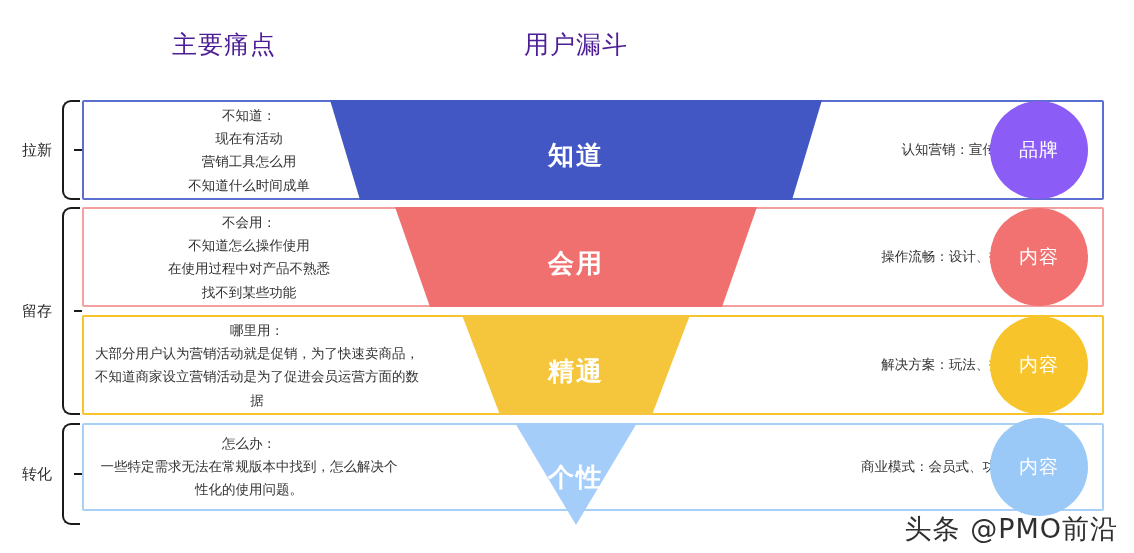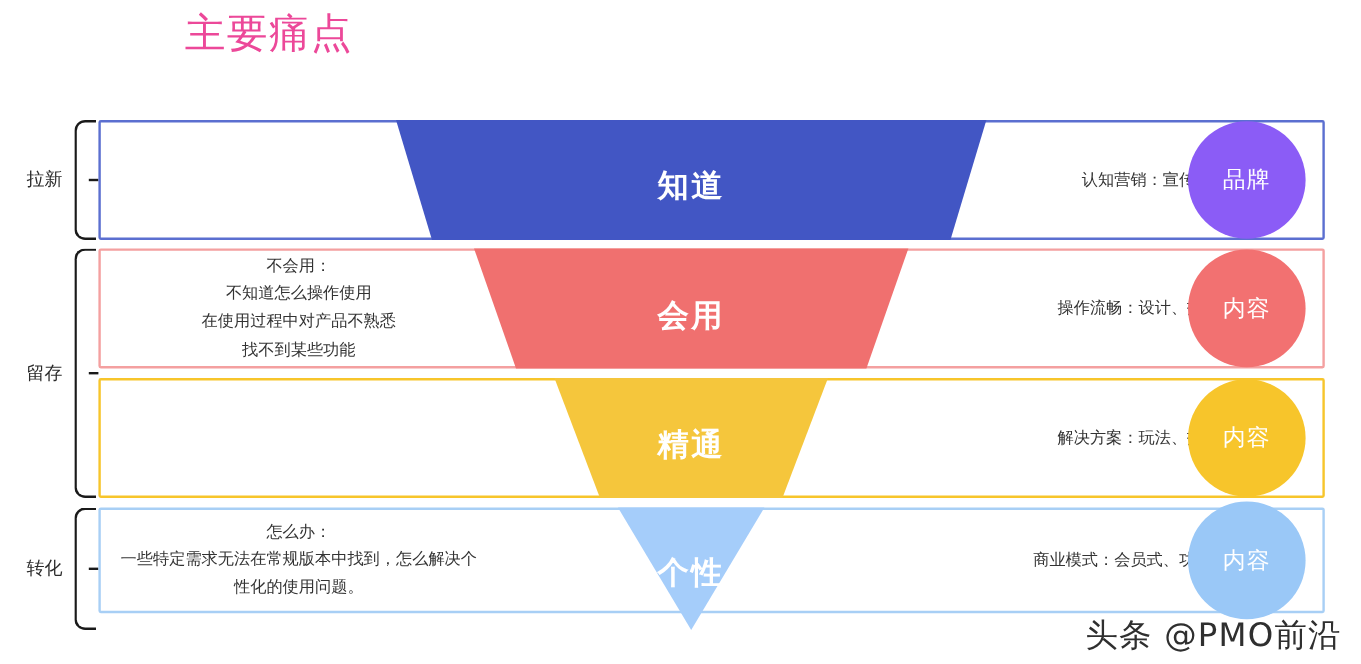--- a/index.html
+++ b/index.html
@@ -13,25 +13,25 @@
     position: relative;
     overflow: hidden;
     font-family: "DejaVu Sans", "Liberation Sans", sans-serif;
     color: #333333;
   }
 
   
   .col-headers { position: absolute; top: 0; left: 0; width: 1134px; height: 95px; }
   .col-header {
     position: absolute;
-    font-size: 34px;
-    color: #ec4899;
+    font-size: 25px;
+    color: #4c1d95;
     letter-spacing: 1px;
     white-space: nowrap;
-    top: 28px;
+    top: 44px;
     transform: translate(-50%, -50%);
   }
   .col-header.h1 { left: 224px; }
   .col-header.h2 { left: 576px; }
   .col-header.h3 { left: 925px; }
 
   
   .rows { position: absolute; top: 95px; left: 0; width: 1134px; height: 440px; }
   .row { position: absolute; left: 0; width: 1134px; }
   .row.r0 { top: 5px;   height: 100px; }
@@ -168,52 +168,59 @@
     color: #2f2f2f;
     white-space: nowrap;
     letter-spacing: 1px;
   }
 </style>
 </head>
 <body>
 
 <div class="col-headers">
   <div class="col-header h1">主要痛点</div>
+  <div class="col-header h2">用户漏斗</div>
 </div>
 
 <div class="brace b0"></div>
 <div class="brace b1"></div>
 <div class="brace b2"></div>
 
 <div class="stage-label s0">拉新</div>
 <div class="stage-label s1">留存</div>
 <div class="stage-label s2">转化</div>
 
 <div class="rows">
 
   <div class="row r0">
     <div class="card" style="border-color:#5b6fd0">
+      <div class="pain">不知道：
+现在有活动
+营销工具怎么用
+不知道什么时间成单</div>
       <div class="ops">认知营销：宣传、推广</div>
       <div class="circle" style="background:#8b5cf6">品牌</div>
     </div>
   </div>
 
   <div class="row r1">
     <div class="card" style="border-color:#f4a0a0">
       <div class="pain">不会用：
 不知道怎么操作使用
 在使用过程中对产品不熟悉
 找不到某些功能</div>
       <div class="ops">操作流畅：设计、指引、模板</div>
       <div class="circle" style="background:#f27171">内容</div>
     </div>
   </div>
 
   <div class="row r2">
     <div class="card" style="border-color:#f7c52b">
+      <div class="pain wide">哪里用：
+大部分用户认为营销活动就是促销，为了快速卖商品，不知道商家设立营销活动是为了促进会员运营方面的数据</div>
       <div class="ops">解决方案：玩法、技巧、场景</div>
       <div class="circle" style="background:#f7c52b">内容</div>
     </div>
   </div>
 
   <div class="row r3">
     <div class="card" style="border-color:#a8cff5">
       <div class="pain">怎么办：
 一些特定需求无法在常规版本中找到，怎么解决个性化的使用问题。</div>
       <div class="ops">商业模式：会员式、功能式、数量式</div>

